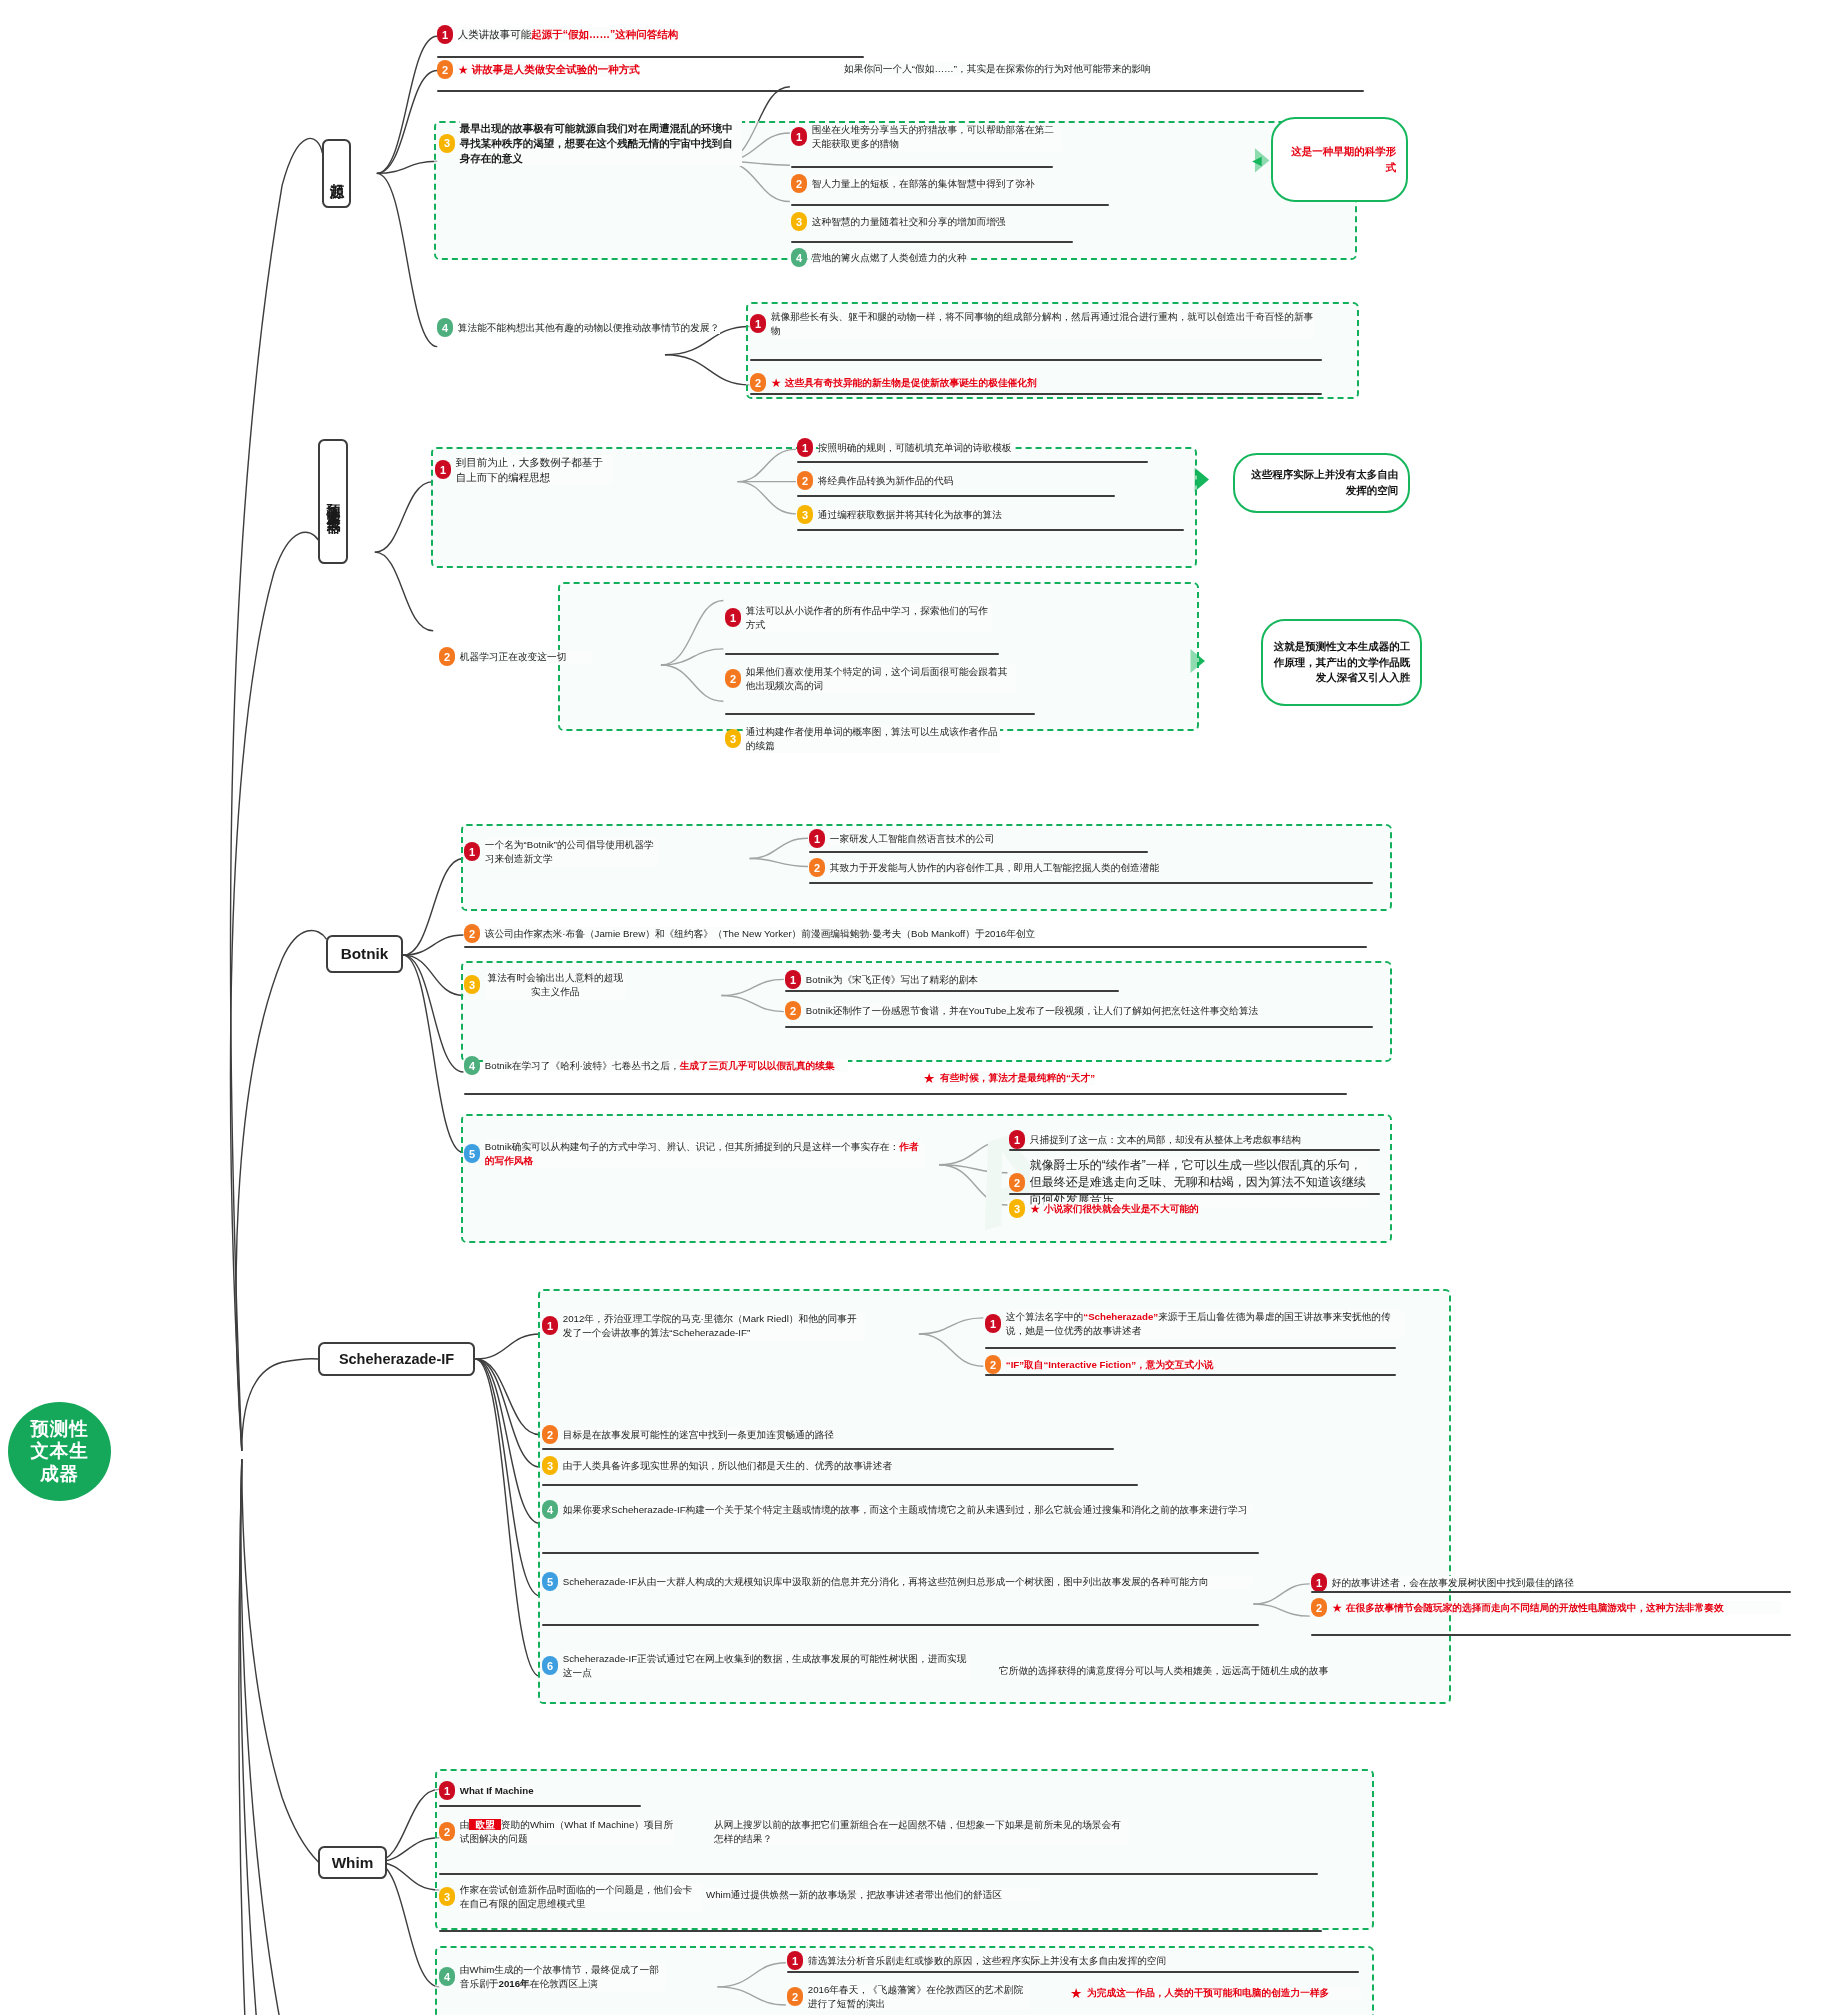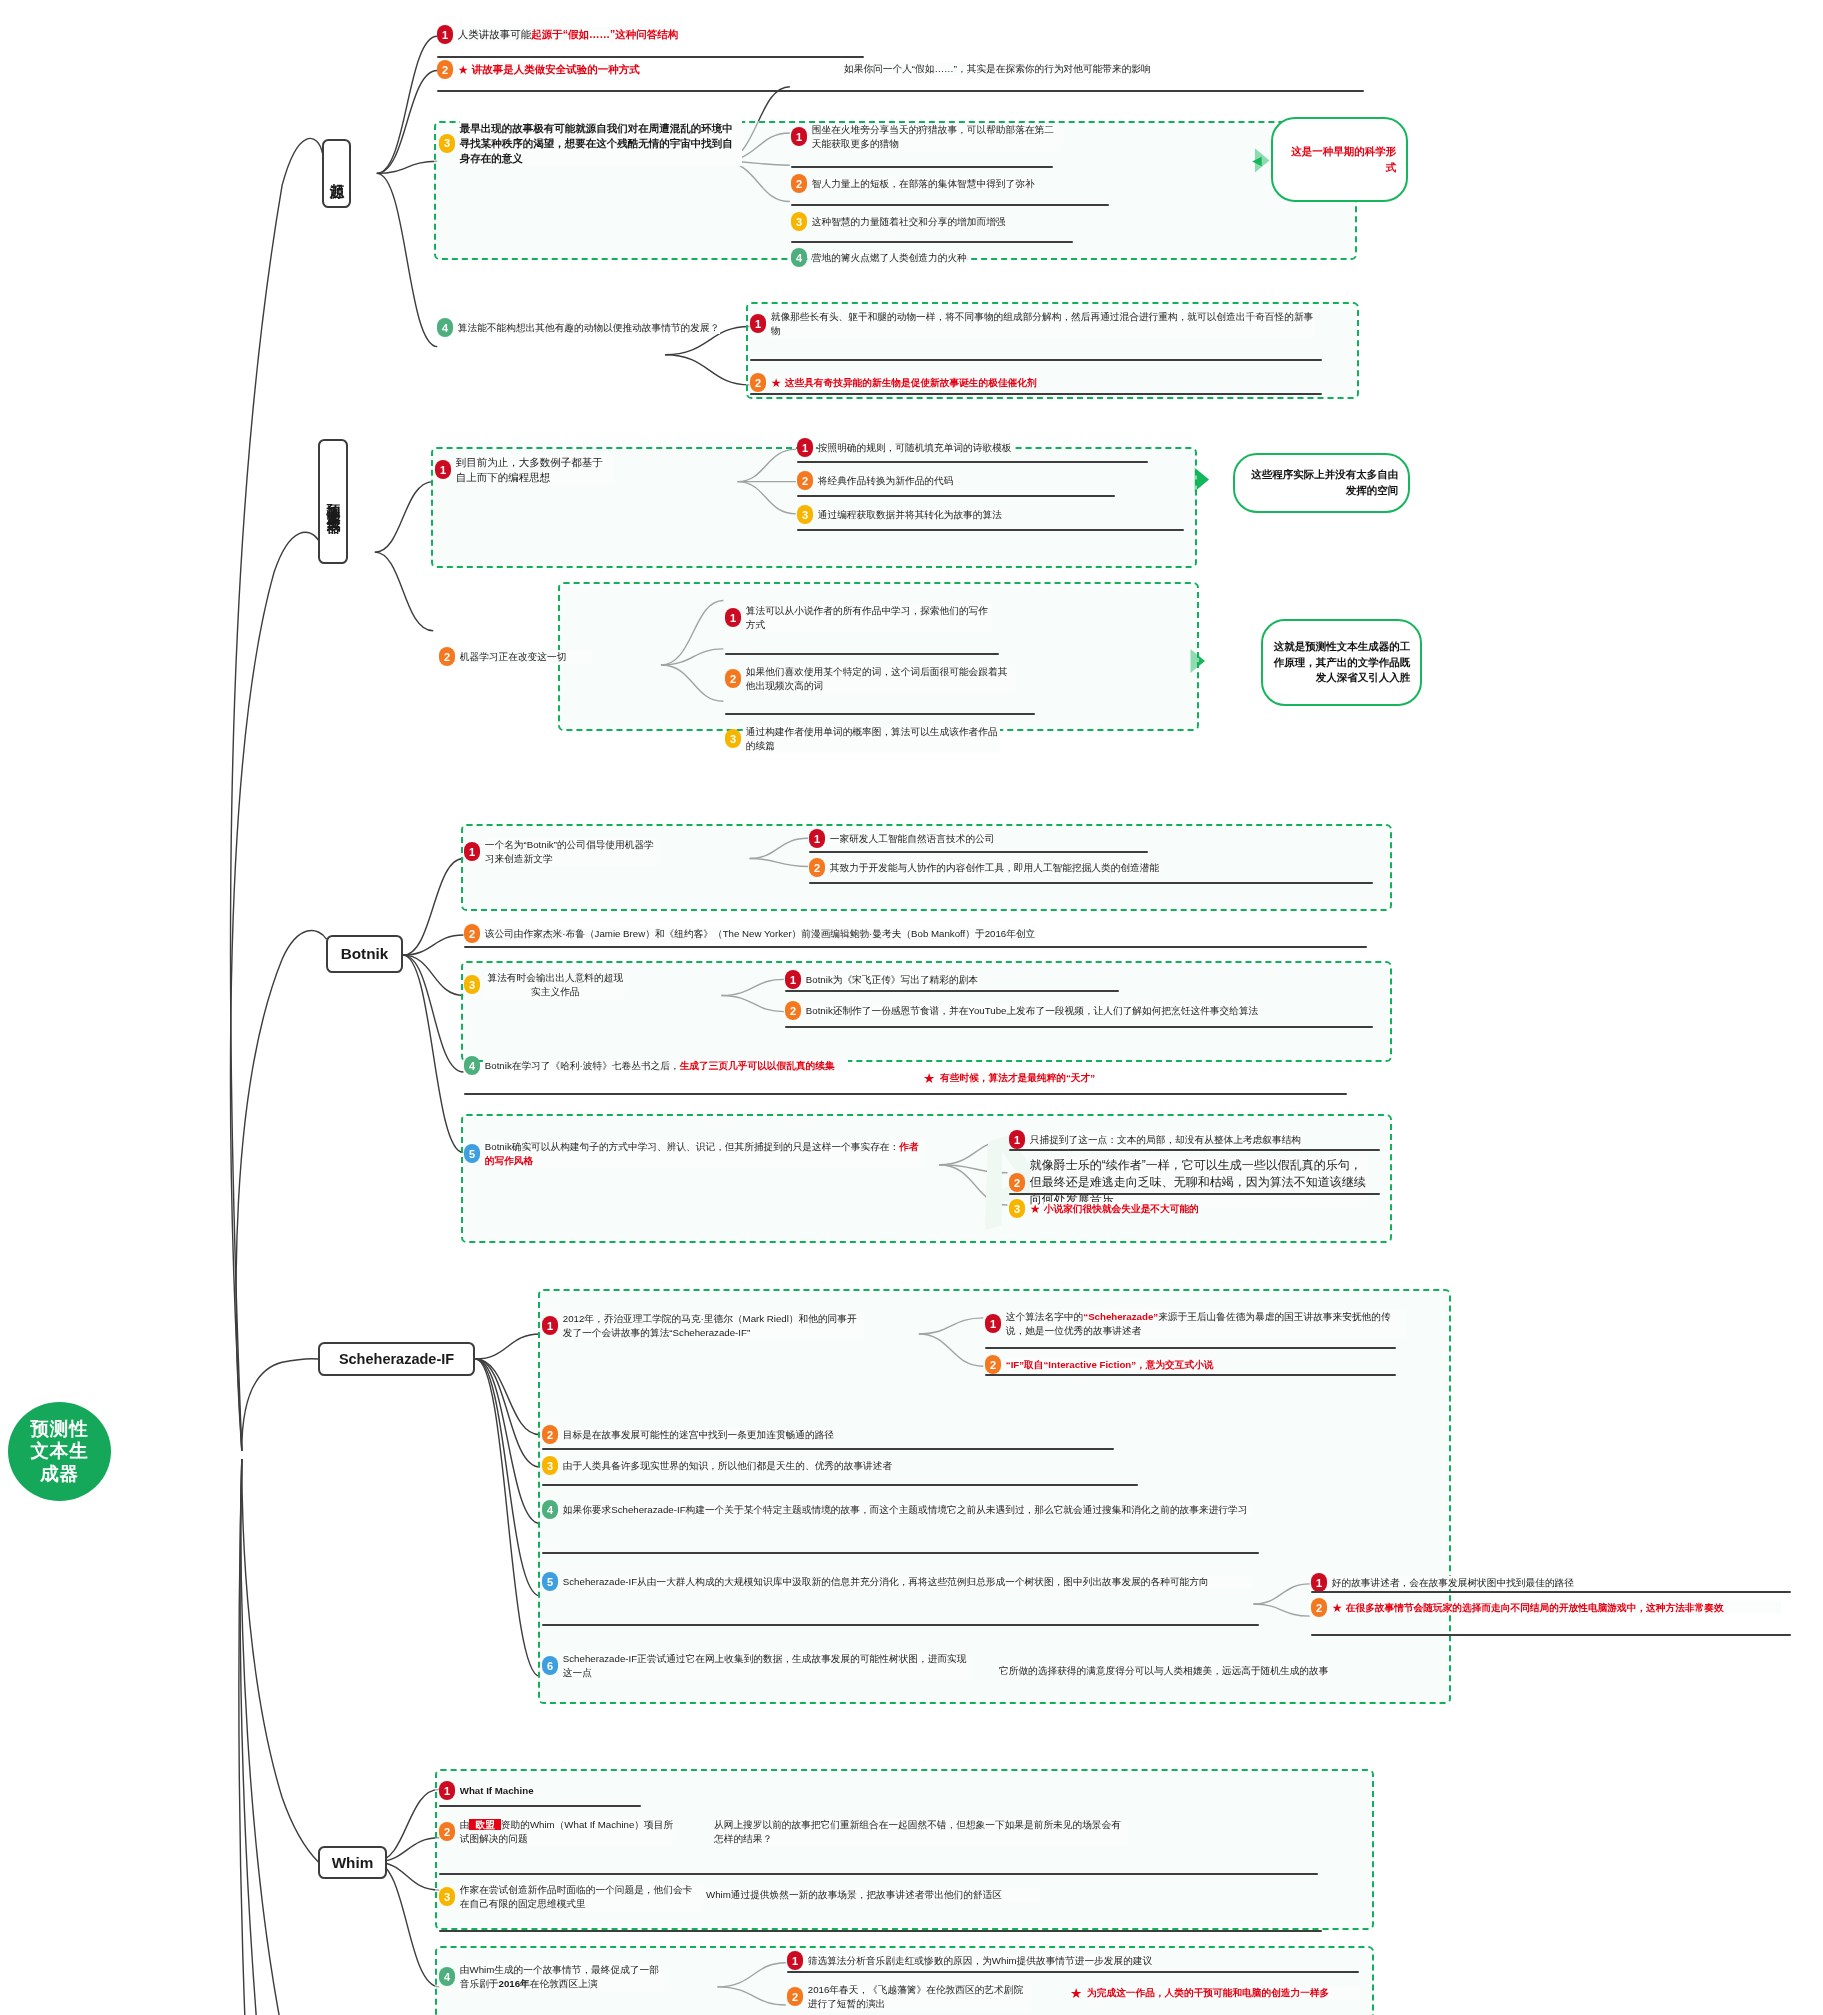--- a/index.html
+++ b/index.html
@@ -496,21 +496,21 @@
 
   <div class="node" style="left:439px; top:1963px; width:242px;">
     <div class="badge b4">4</div>
     <div class="txt small" style="width:206px;">
       <span>由Whim生成的一个故事情节，最终促成了一部音乐剧于</span><span class="bold">2016年</span><span>在伦敦西区上演</span>
     </div>
   </div>
 
   <div class="node" style="left:787px; top:1951px; width:584px;">
     <div class="badge b1">1</div>
-    <div class="txt small">筛选算法分析音乐剧走红或惨败的原因，为Whim提供故事情节进一步发展的建议</div>
+    <div class="txt small">筛选算法分析音乐剧走红或惨败的原因，这些程序实际上并没有太多自由发挥的空间</div>
   </div>
   <div class="ul" style="left:787px; top:1971px; width:572px;"></div>
 
   <div class="node" style="left:787px; top:1983px; width:258px;">
     <div class="badge b2">2</div>
     <div class="txt small" style="width:222px;">2016年春天，《飞越藩篱》在伦敦西区的艺术剧院进行了短暂的演出</div>
   </div>
 
   <div class="node" style="left:1070px; top:1985px; width:314px;">
     <div class="starg">★</div>

